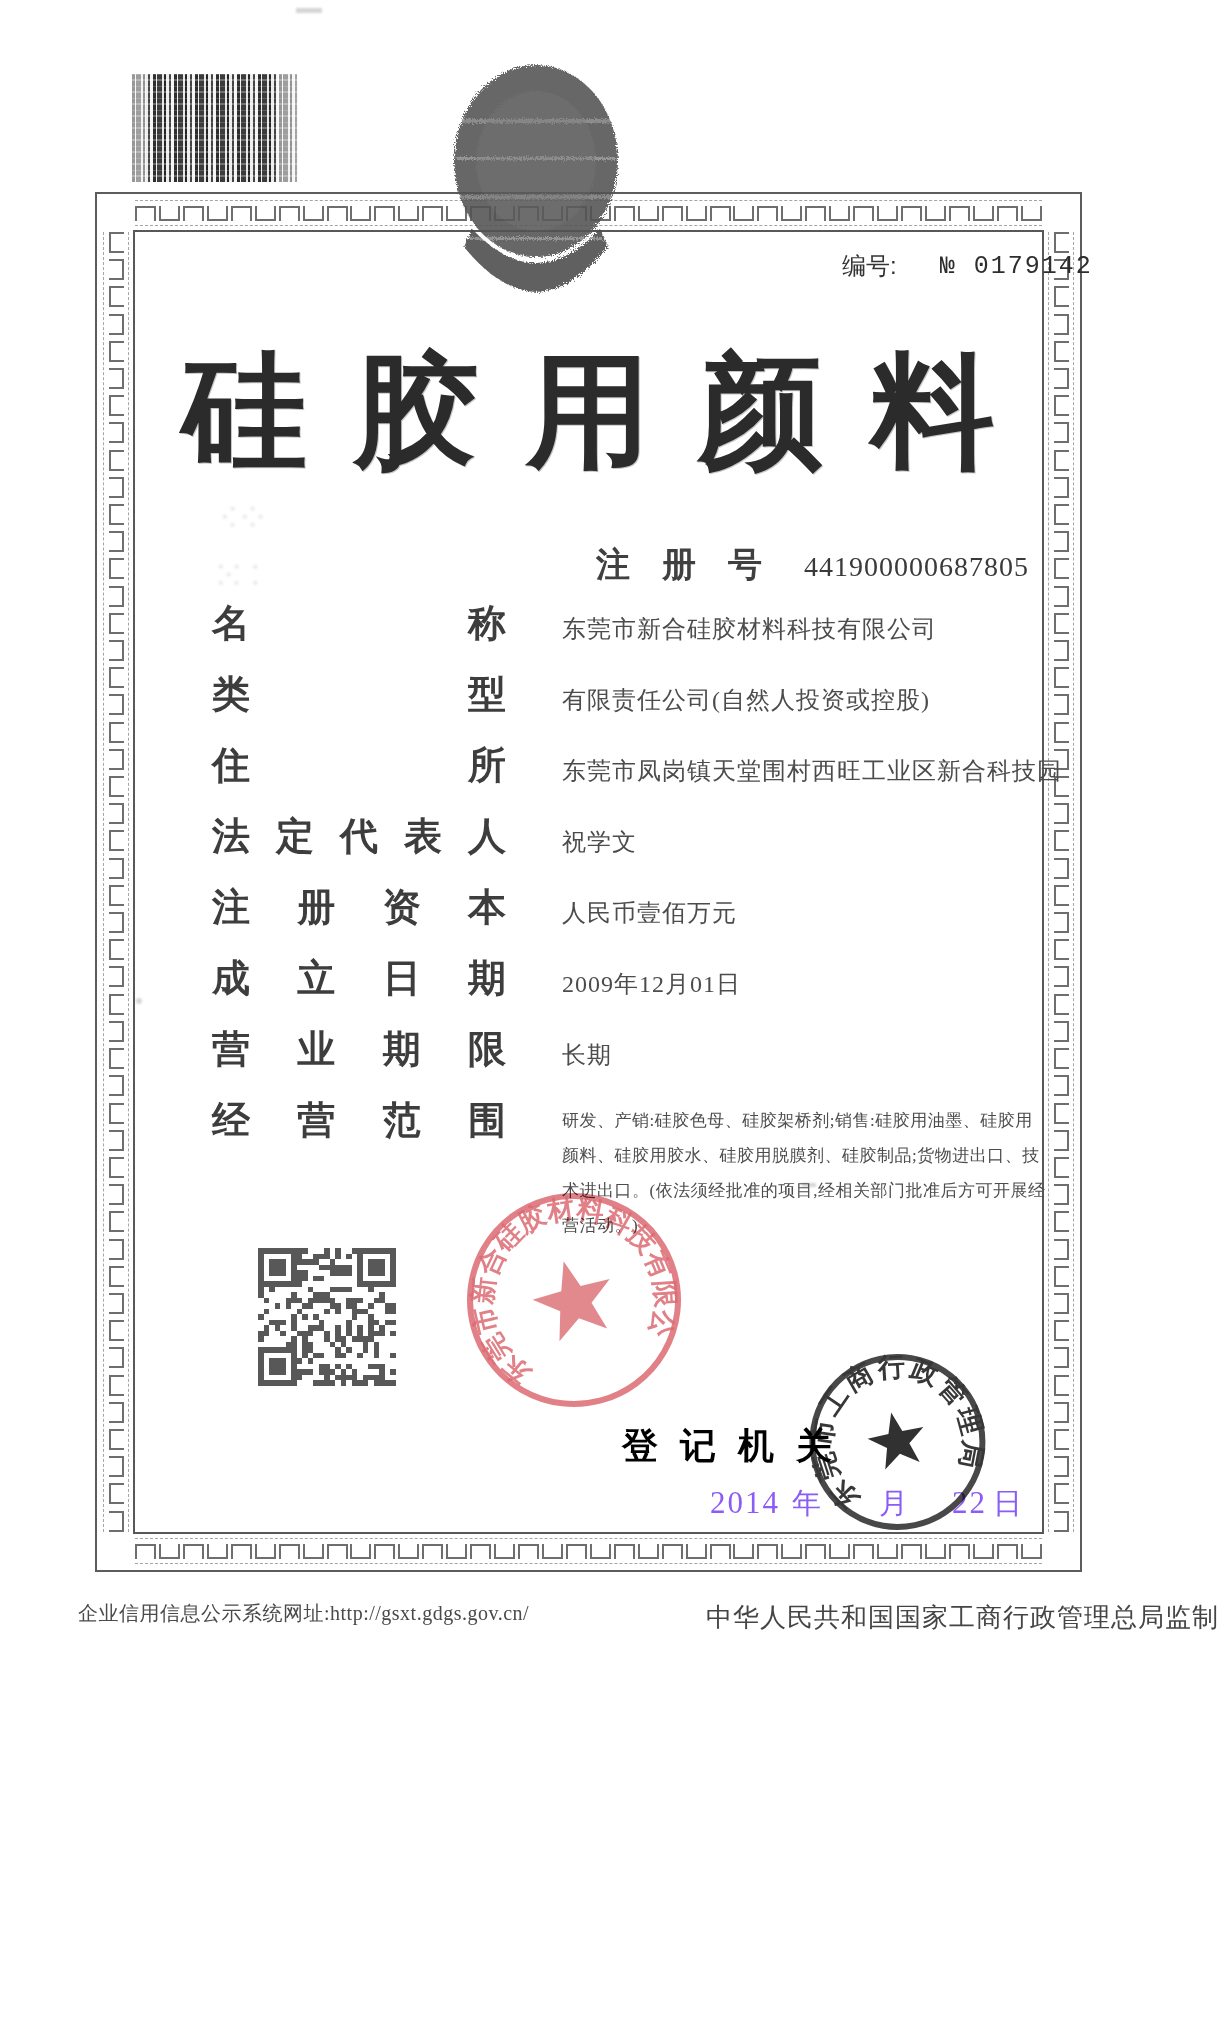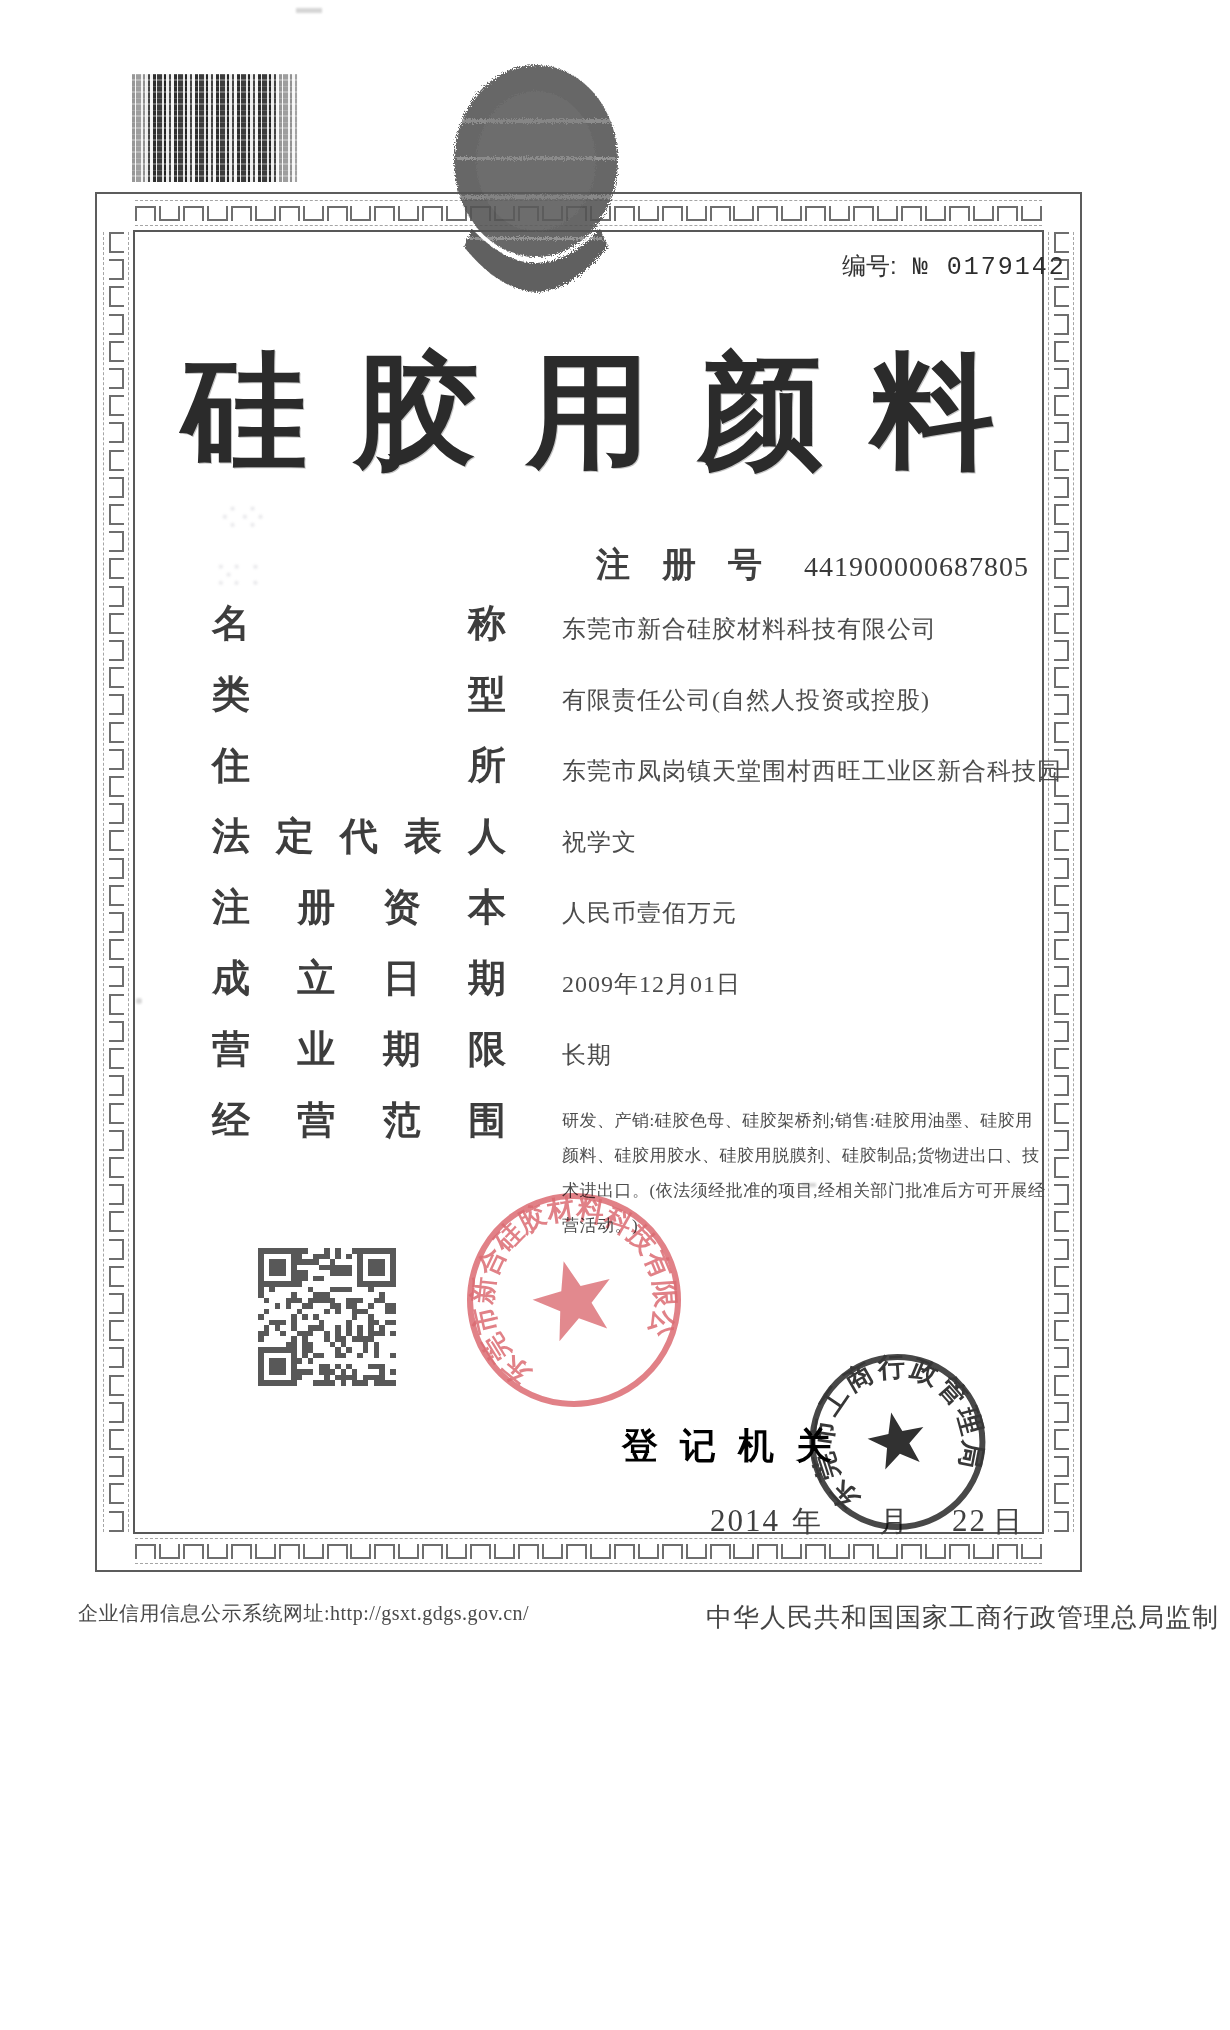--- a/index.html
+++ b/index.html
@@ -28,21 +28,21 @@
   .band.v{top:38px;bottom:38px;width:24px;border-left:1px dashed #a5a5a5;border-right:1px dashed #a5a5a5;flex-direction:column;align-items:center;}
   .band.top{top:6px;} .band.bottom{bottom:6px;}
   .band.left{left:6px;} .band.right{right:6px;}
   .tile{box-sizing:border-box;border:2px solid #6e6e6e;flex:none;}
   .band.h .tile{width:21px;height:15px;}
   .band.v .tile{width:15px;height:21px;}
   .t-u{border-top:none!important;} .t-d{border-bottom:none!important;}
   .t-l{border-left:none!important;} .t-r{border-right:none!important;}
   .frame .inner{position:absolute;inset:36px;border:2px solid #585858;}
   
-  .serial{position:absolute;left:842px;top:250px;z-index:4;font-size:24px;color:#333;display:flex;align-items:flex-end;gap:1px;}
+  .serial{position:absolute;left:842px;top:250px;z-index:4;font-size:24px;color:#333;display:flex;align-items:center;gap:28px;}
   .serial .no{font-size:25px;letter-spacing:2px;font-family:"Liberation Mono","DejaVu Sans Mono",monospace;color:#2e2e2e;padding-left:15px;}
   .serial .lbl{font-family:"Liberation Sans","DejaVu Sans",sans-serif;}
   .title{
     position:absolute;left:95px;width:987px;top:330px;z-index:2;
     font-family:"DejaVu Sans","Liberation Sans",sans-serif;
     font-size:124px;font-weight:700;color:#2b2b2b;text-align:center;
     letter-spacing:48px;padding-left:48px;box-sizing:border-box;
     text-shadow:1px 1px 0 rgba(90,90,90,.35);
   }
   .regline{position:absolute;left:596px;top:542px;z-index:2;display:flex;align-items:baseline;}
@@ -65,21 +65,21 @@
   .qr .d{background:#4a4a4a;}
   
   .seal-red{position:absolute;left:452px;top:1178px;width:244px;height:244px;z-index:5;
             mix-blend-mode:multiply;opacity:.88;transform:rotate(-15deg);}
   .stamp-black{position:absolute;left:802px;top:1340px;width:190px;height:200px;z-index:5;
             mix-blend-mode:multiply;opacity:.92;transform:rotate(-12deg);}
   
   .registrar{position:absolute;left:622px;top:1422px;z-index:2;
     font-family:"Liberation Sans","DejaVu Sans",sans-serif;
     font-size:36px;font-weight:600;letter-spacing:22px;color:#000000;}
-  .dateline{position:absolute;left:710px;top:1484px;z-index:2;font-size:29px;color:#404040;display:flex;align-items:baseline;margin-top:18px;}
+  .dateline{position:absolute;left:710px;top:1484px;z-index:2;font-size:29px;color:#8b5cf6;display:flex;align-items:baseline;}
   .dateline .num{font-size:31px;letter-spacing:2px;}
   .dateline .u1{margin-left:12px;} .dateline .u2{margin-left:58px;}
   .dateline .num2{margin-left:44px;} .dateline .u3{margin-left:6px;}
   .footer-left{position:absolute;left:78px;top:1600px;font-size:20px;color:#4a4a4a;letter-spacing:.5px;z-index:2;}
   .footer-right{position:absolute;left:706px;top:1600px;font-size:26px;color:#454545;letter-spacing:1px;z-index:2;
     font-family:"Liberation Sans","DejaVu Sans",sans-serif;font-weight:500;}
   
   .artifact{position:absolute;background:#8a8a8a;opacity:.35;filter:blur(1px);z-index:0;}
   .smudge{position:absolute;color:#9a9aa6;opacity:.4;filter:blur(1.5px);font-size:26px;z-index:0;}
 </style>

